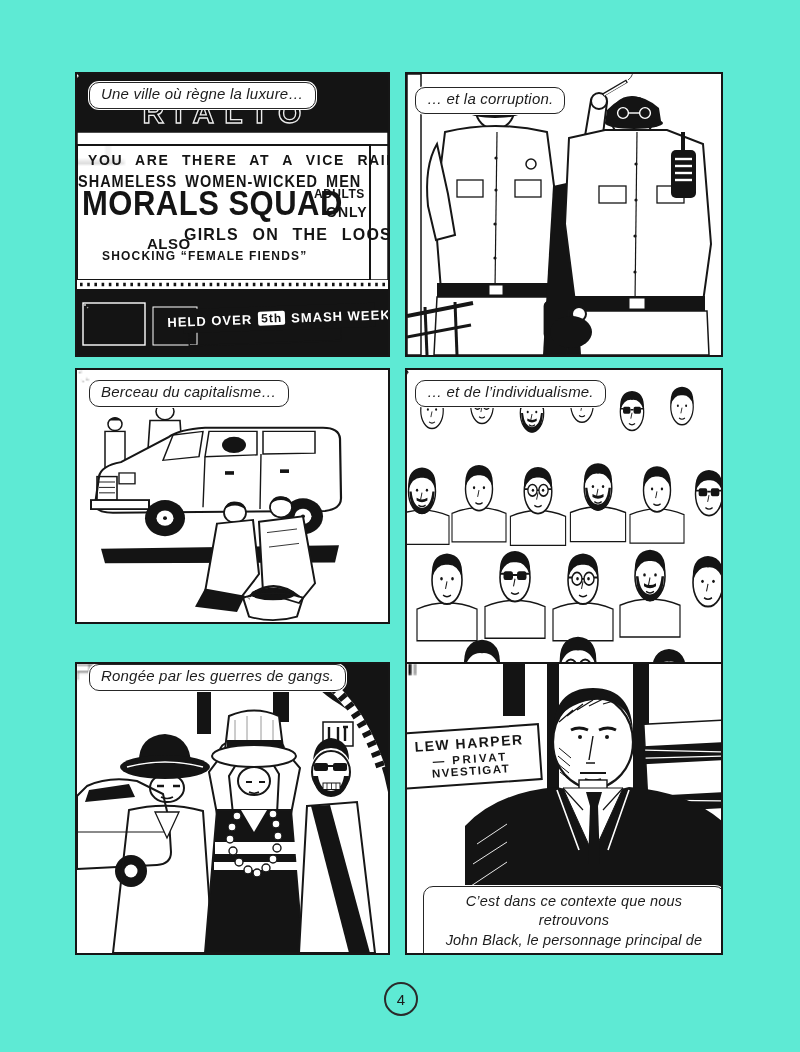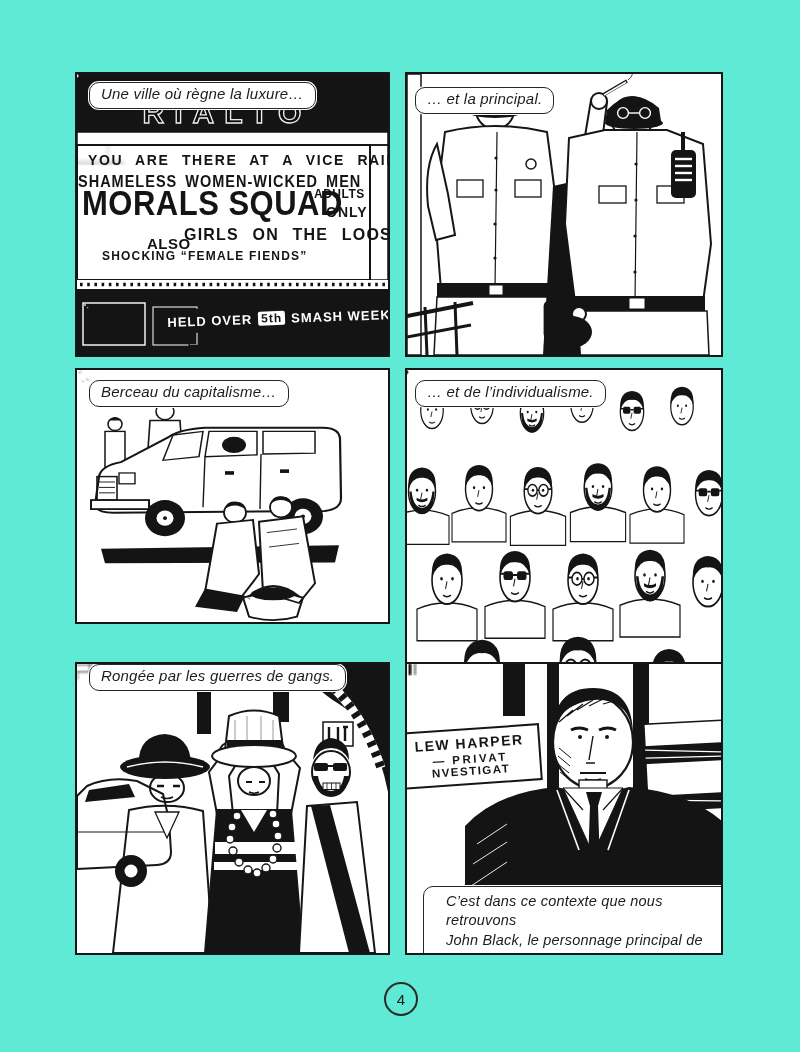--- a/index.html
+++ b/index.html
@@ -6,22 +6,22 @@
   body{width:800px;height:1052px;background:#ffffff;position:relative;
        font-family:"Liberation Sans", sans-serif;color:#161616;}
   .comic-page{position:absolute;inset:0;background:#5eead4;}
   .panel{position:absolute;border:2px solid #161616;box-sizing:border-box;
          background:#fff;overflow:hidden;}
   .panel svg{position:absolute;left:0;top:0;width:100%;height:100%;z-index:0;}
   .caption{position:absolute;z-index:3;background:#fff;border:1.6px solid #262626;
            border-radius:10px;padding:2px 11px 4px;font-style:italic;
            font-size:15px;line-height:1.25;color:#1c1c1c;white-space:nowrap;
            letter-spacing:.2px;box-shadow:0 0 0 1px #ffffff;}
-  .caption--multi{white-space:normal;font-size:14.5px;
-           line-height:1.34;padding:5px 22px 7px;}
+  .caption--multi{white-space:normal;text-align:center;font-size:14.5px;
+           line-height:1.34;padding:5px 10px 7px;}
   
   .mq{position:absolute;z-index:2;font-weight:bold;color:#141414;
       white-space:nowrap;transform-origin:left top;}
   .mq--l1{left:11px;top:77px;font-size:14px;letter-spacing:1.6px;word-spacing:7px;transform:scaleY(1.08);}
   .mq--l2{left:1px;top:99px;font-size:14.5px;letter-spacing:1px;word-spacing:3px;transform:scaleY(1.08);}
   .mq--title{left:5px;top:110px;font-size:31px;letter-spacing:.5px;transform:scaleY(1.12);}
   .mq--adults{left:237px;top:113px;font-size:12px;letter-spacing:.5px;}
   .mq--only{left:249px;top:130px;font-size:14px;letter-spacing:1px;}
   .mq--also{left:70px;top:161px;font-size:15px;letter-spacing:.5px;}
   .mq--l3{left:107px;top:151px;font-size:16px;letter-spacing:1.2px;word-spacing:8px;transform:scaleY(1.05);}
@@ -182,21 +182,21 @@
         <line x1="268" y1="106" x2="285" y2="106" stroke="#ffffff" stroke-width="2.4"></line>
         <line x1="276" y1="58" x2="276" y2="76" stroke="#141414" stroke-width="4"></line>
         <rect x="164" y="222" width="134" height="15" fill="#141414"></rect>
         <rect x="222" y="224" width="16" height="11" fill="#ffffff" stroke="#161616"></rect>
         <circle cx="262" cy="252" r="12" fill="none" stroke="#ffffff" stroke-width="2.5"></circle>
         <path d="M162,237 L300,237 L302,281 L160,281 Z" fill="url(#p2hf)" stroke="#161616" stroke-width="1.5"></path>
         <circle cx="172" cy="240" r="7" fill="#ffffff" stroke="#161616" stroke-width="2"></circle>
         <ellipse cx="164" cy="258" rx="21" ry="16" fill="#141414"></ellipse>
       </g>
     </svg>
-    <div class="caption" style="left:8px;top:13px">… et la principal.</div>
+    <div class="caption" style="left:8px;top:13px">… et la corruption.</div>
   </section>
 
   <section class="panel" style="left:75px;top:368px;width:315px;height:256px">
     <svg viewBox="0 0 311 279" preserveAspectRatio="none">
       <defs>
         <pattern id="p3sp" width="13" height="13">
           <rect width="13" height="13" fill="#ffffff"></rect>
           <path d="M2,3 l2.5,-1 M9,10 l2.5,1 M5,12 l1.5,1" stroke="#3a3a3a" stroke-width=".8" fill="none"></path>
         </pattern>
         <pattern id="p3hf" width="5.5" height="5.5" patternTransform="rotate(45)">

